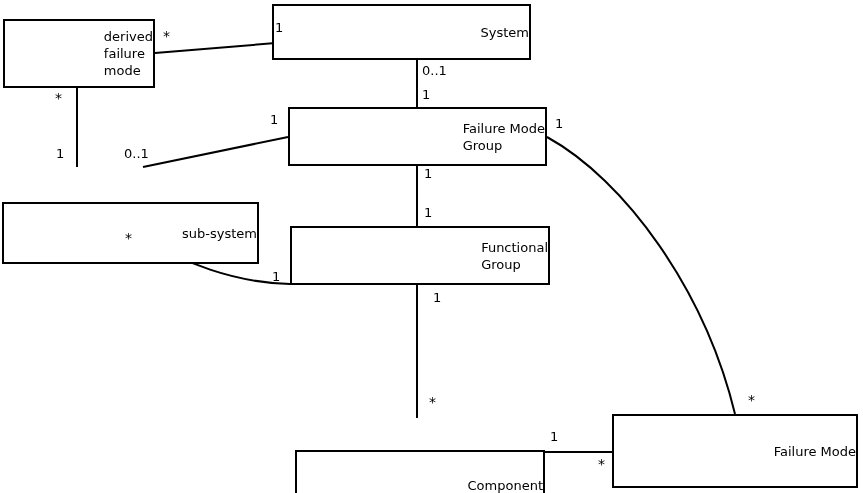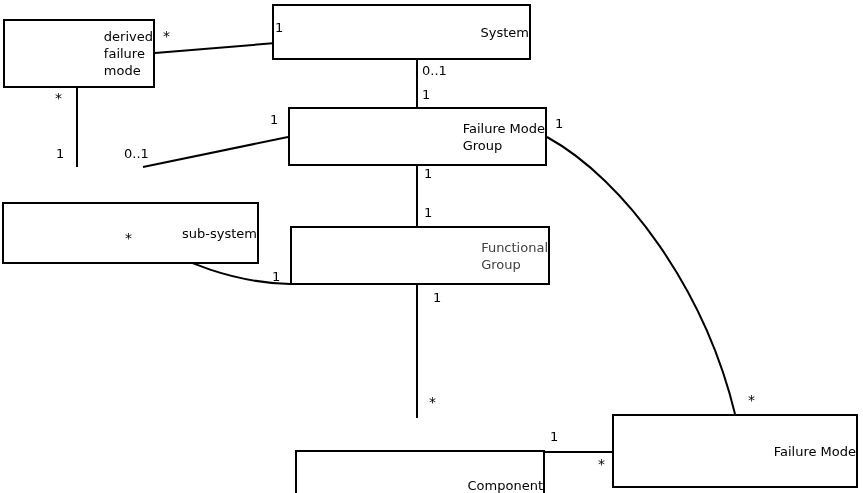--- a/index.html
+++ b/index.html
@@ -84,21 +84,21 @@
         <div class="label" style="color: rgb(0, 0, 0);">System</div>
       </div>
       <div class="node" style="left: 288px; top: 107px; width: 259px; height: 59px; border-color: rgb(0, 0, 0);">
         <div class="label" style="color: rgb(0, 0, 0);">Failure Mode
 Group</div>
       </div>
       <div class="node" style="left: 2px; top: 158px; width: 257px; height: 62px; border-color: rgb(0, 0, 0); margin-top: 44px;">
         <div class="label" style="color: rgb(0, 0, 0);">sub-system</div>
       </div>
       <div class="node" style="left: 290px; top: 226px; width: 260px; height: 59px; border-color: rgb(0, 0, 0);">
-        <div class="label" style="color: #404040;">Functional
+        <div class="label" style="color: #000000;">Functional
 Group</div>
       </div>
       <div class="node" style="left: 295px; top: 418px; width: 250px; height: 70px; border-color: rgb(0, 0, 0); margin-top: 32px;">
         <div class="label" style="color: rgb(0, 0, 0);">Component</div>
       </div>
       <div class="node" style="left: 612px; top: 414px; width: 246px; height: 74px; border-color: rgb(0, 0, 0);">
         <div class="label" style="color: rgb(0, 0, 0);">Failure Mode</div>
       </div>
     </div>
   <div id="mult-layer">

